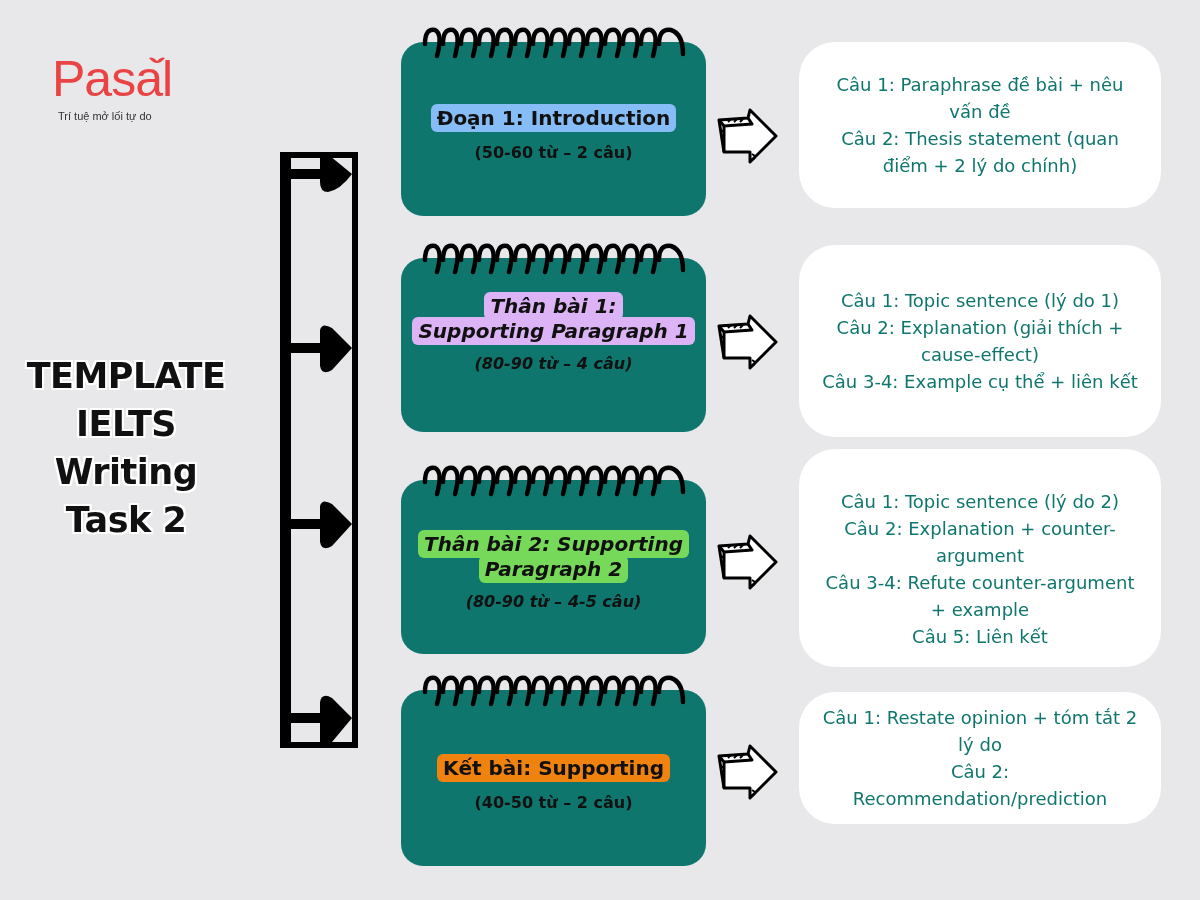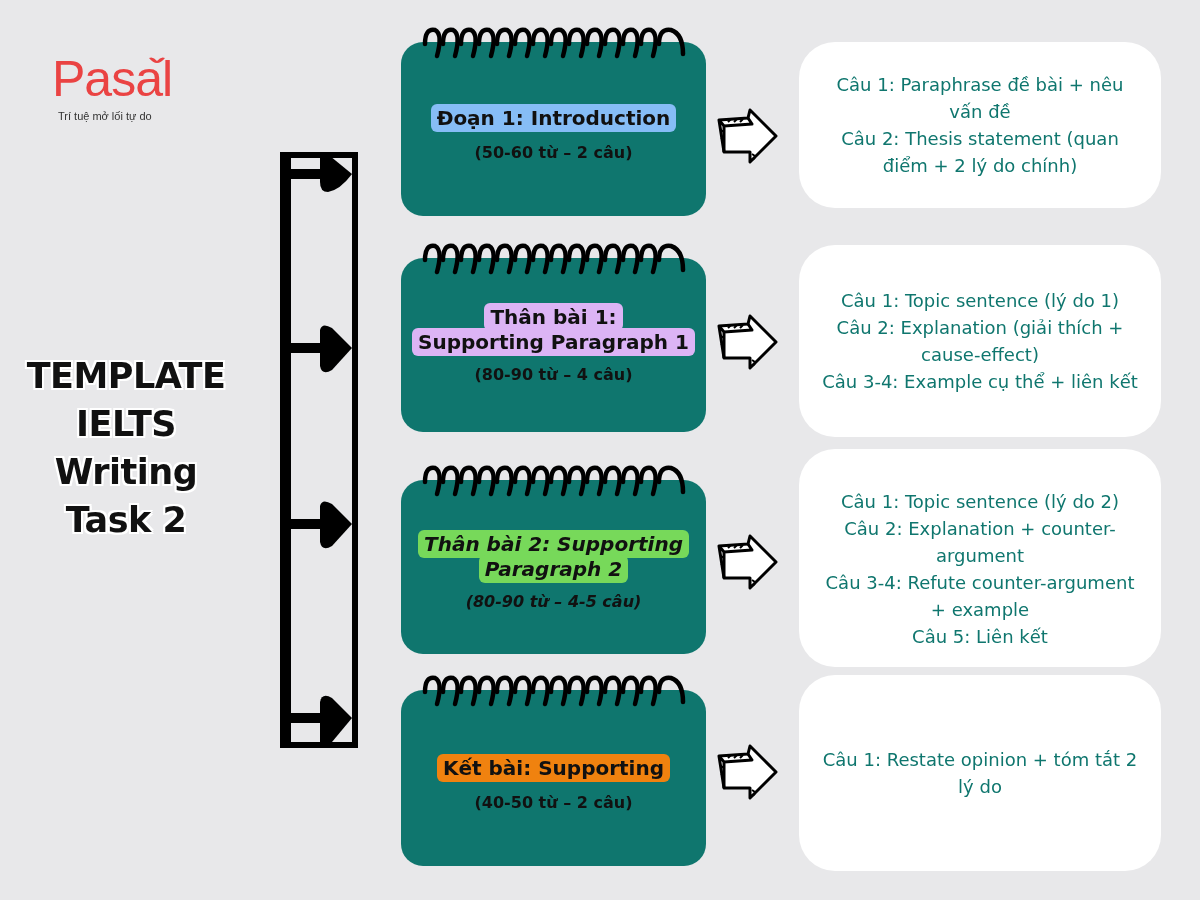--- a/index.html
+++ b/index.html
@@ -155,21 +155,21 @@
       <path d="M112 20 Q112 4 122 6 Q130 10 124 32"></path>
         <path d="M130 20 Q130 4 140 6 Q148 10 142 32"></path>
       <path d="M148 20 Q148 4 158 6 Q166 10 160 32"></path>
         <path d="M166 20 Q166 4 176 6 Q184 10 178 32"></path>
       <path d="M184 20 Q184 4 194 6 Q202 10 196 32"></path>
         <path d="M202 20 Q202 4 212 6 Q220 10 214 32"></path>
       <path d="M220 20 Q220 4 230 6 Q238 10 232 32"></path>
         <path d="M238 20 Q238 4 250 6 Q262 10 262 30"></path>
     </g>
   </svg>
-  <div class="card-inner" style="top:47px;">
+  <div class="card-inner" style="top:36px;font-style:italic;">
     <div class="pill-wrap">
       <span class="pill" style="background:#dcb4f5;">Thân bài 1:</span><br>
       <span class="pill" style="background:#dcb4f5;">Supporting Paragraph 1</span>
     </div>
     <div class="sub" style="margin-top:10px;">(80-90 từ – 4 câu)</div>
   </div>
 </div>
 
 <div class="card" style="top:480px;height:174px;font-style:italic;">
   <svg class="spiral" viewBox="0 0 270 42">
@@ -264,17 +264,18 @@
 
 <div class="detail" style="top:449px;height:218px;align-items:flex-end;">
   <div>
     <span>Câu 1: Topic sentence (lý do 2)</span>
     <span>Câu 2: Explanation + counter-argument</span>
     <span>Câu 3-4: Refute counter-argument + example</span>
     <span>Câu 5: Liên kết</span>
   </div>
 </div>
 
-<div class="detail" style="top:675px;height:196px;">
+<div class="detail" style="top:692px;height:132px;">
   <div>
     <span>Câu 1: Restate opinion + tóm tắt 2 lý do</span>
+    <span>Câu 2: Recommendation/prediction</span>
   </div>
 </div>
 
 </body></html>

